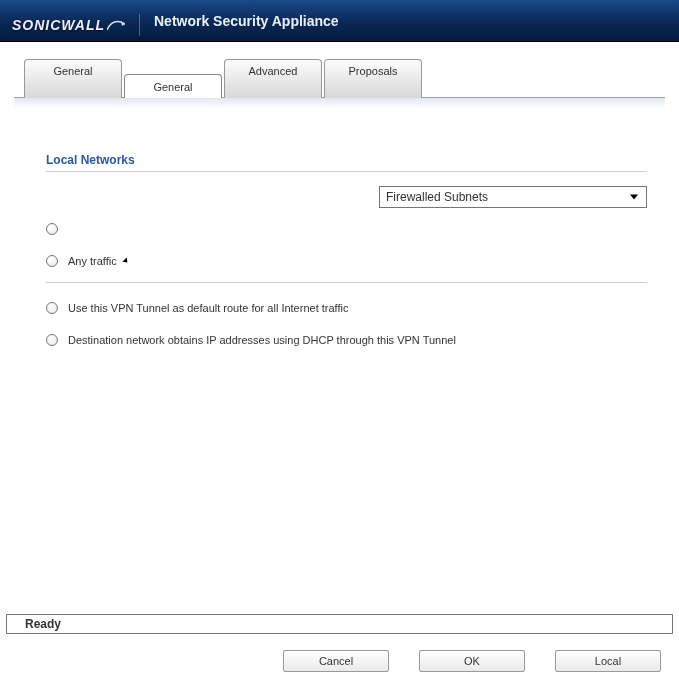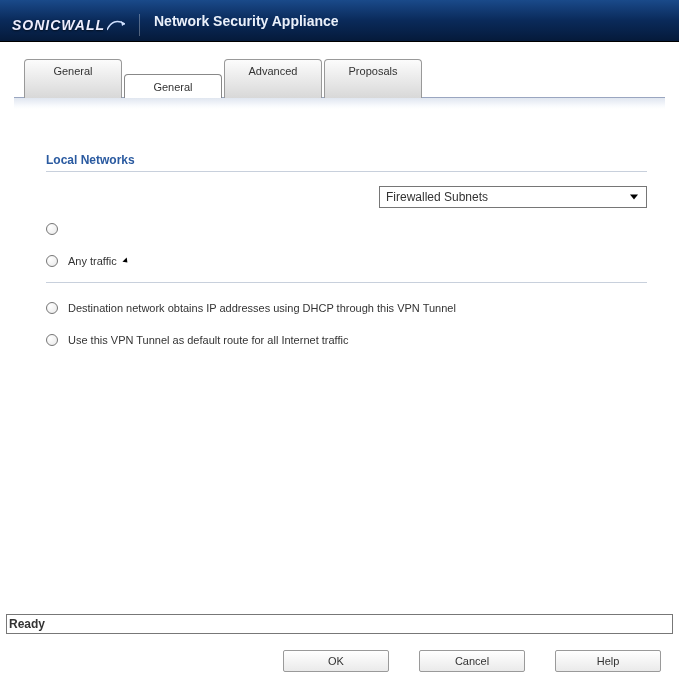--- a/index.html
+++ b/index.html
@@ -168,21 +168,21 @@
     .status-bar {
       position: absolute;
       left: 6px;
       right: 6px;
       bottom: 56px;
       border: 1px solid #777;
       background: #fff;
       height: 20px;
       display: flex;
       align-items: center;
-      padding: 0 2px;
+      padding: 0 18px;
       font-size: 12px;
       font-weight: bold;
     }
     .button-bar {
       position: absolute;
       right: 18px;
       bottom: 18px;
       display: flex;
       gap: 30px;
     }
@@ -241,32 +241,32 @@
   <div class="row">
     <span class="radio"></span>
     <span class="label">Any traffic</span>
     <span class="caret-icon"></span>
   </div>
 
   <hr class="section-rule">
 
   <div class="row">
     <span class="radio"></span>
+    <span class="label">Use this VPN Tunnel as default route for all Internet traffic</span>
+  </div>
+
+  <div class="row">
+    <span class="radio"></span>
     <span class="label">Destination network obtains IP addresses using DHCP through this VPN Tunnel</span>
-  </div>
-
-  <div class="row">
-    <span class="radio"></span>
-    <span class="label">Use this VPN Tunnel as default route for all Internet traffic</span>
   </div>
 
 
 </div>
 
 <div class="status-bar">
   <span>Ready</span>
 </div>
 
 <div class="button-bar">
+  <div class="btn"><span>Cancel</span></div>
   <div class="btn"><span>OK</span></div>
-  <div class="btn"><span>Cancel</span></div>
-  <div class="btn"><span>Help</span></div>
+  <div class="btn"><span>Local</span></div>
 </div>
 
 </body></html>

